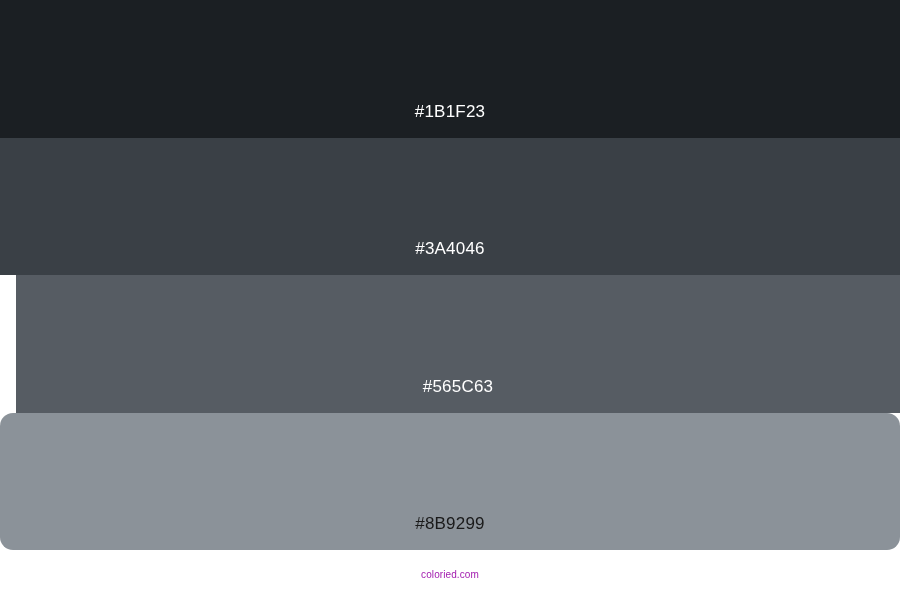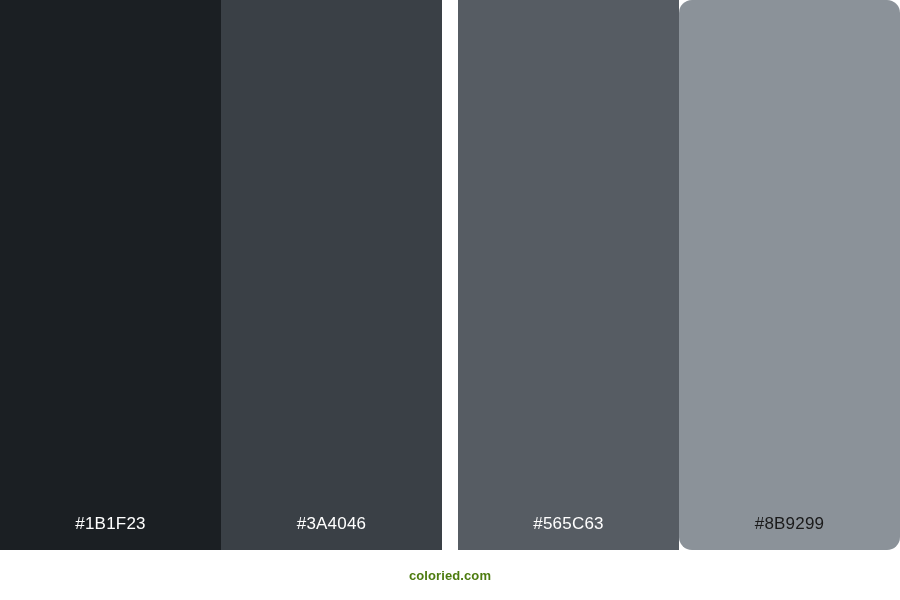--- a/index.html
+++ b/index.html
@@ -21,21 +21,21 @@
     display: flex;
     flex-direction: column;
     background: #ffffff;
   }
 
   
   #swatch-strip {
     width: 900px;
     height: 550px;
     display: flex;
-    flex-direction: row;
+    flex-direction: column;
     flex: 0 0 550px;
   }
 
   .swatch {
     flex: 1 1 180px;
     height: 550px;
     position: relative;
     display: flex;
     align-items: flex-end;
     justify-content: center;
@@ -62,23 +62,23 @@
     width: 900px;
     height: 50px;
     flex: 0 0 50px;
     background: #ffffff;
     display: flex;
     align-items: center;
     justify-content: center;
   }
 
   #footer-brand {
-    font-size: 13px;
-    font-weight: 700;
-    color: #4d7c0f;
+    font-size: 10px;
+    font-weight: 400;
+    color: #a21caf;
     letter-spacing: 0.1px;
     line-height: 1;
     font-family: "Liberation Sans", "DejaVu Sans", sans-serif;
   }
 </style>
 </head>
 <body>
 
 <div id="palette-page">
 

